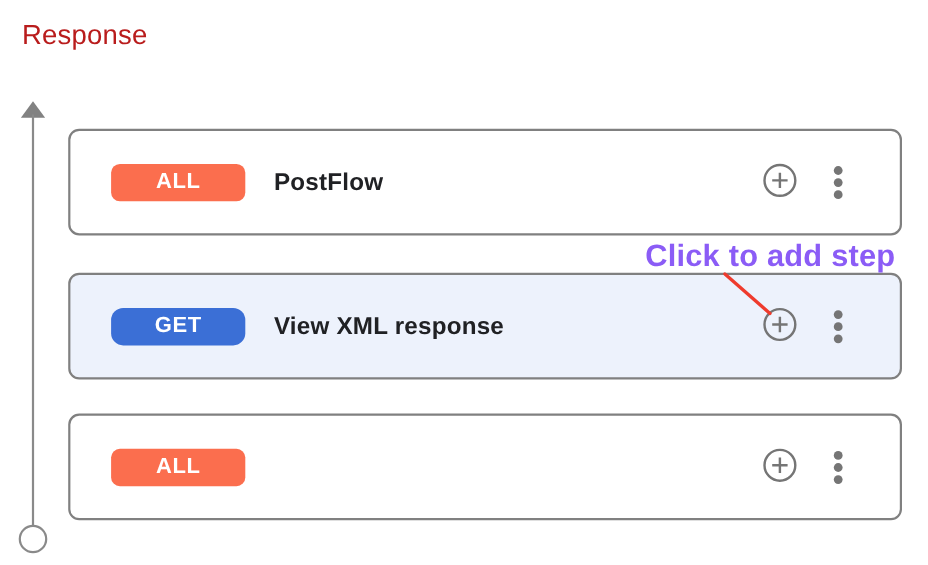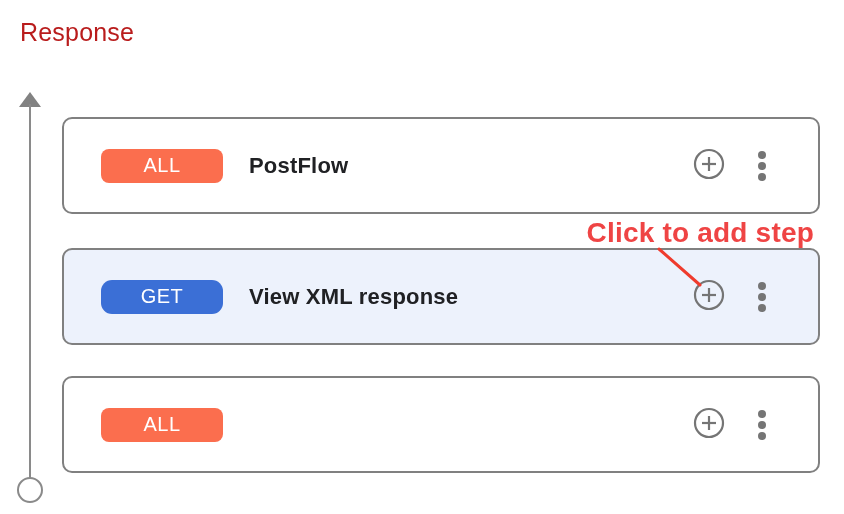--- a/index.html
+++ b/index.html
@@ -65,21 +65,21 @@
   }
   .flow-card.card-1 { top: 117px; }
   .flow-card.card-2 { top: 248px; }
   .flow-card.card-3 { top: 376px; }
   .method-badge {
     width: 122px;
     height: 34px;
     border-radius: 8px;
     color: #ffffff;
     font-size: 20px;
-    font-weight: 400;
+    font-weight: 700;
     display: flex;
     align-items: center;
     justify-content: center;
     letter-spacing: 0.5px;
     flex: 0 0 auto;
   }
   .flow-name {
     margin-left: 26px;
     font-size: 22px;
     font-weight: 700;
@@ -205,18 +205,18 @@
         </span>
       </button>
       <button class="menu-btn">
         <span class="dot"></span>
         <span class="dot"></span>
         <span class="dot"></span>
       </button>
     </span>
   </div>
 
-  <div class="annotation-label" style="color: #ef4444;">Click to add step</div>
+  <div class="annotation-label" style="color: #8b5cf6;">Click to add step</div>
   <svg class="annotation-overlay">
     <line x1="659" y1="249" x2="700" y2="285" stroke-width="3" stroke-linecap="round" style="stroke: rgb(239, 59, 45);"></line>
   </svg>
 
 </div>
 
 </body></html>

